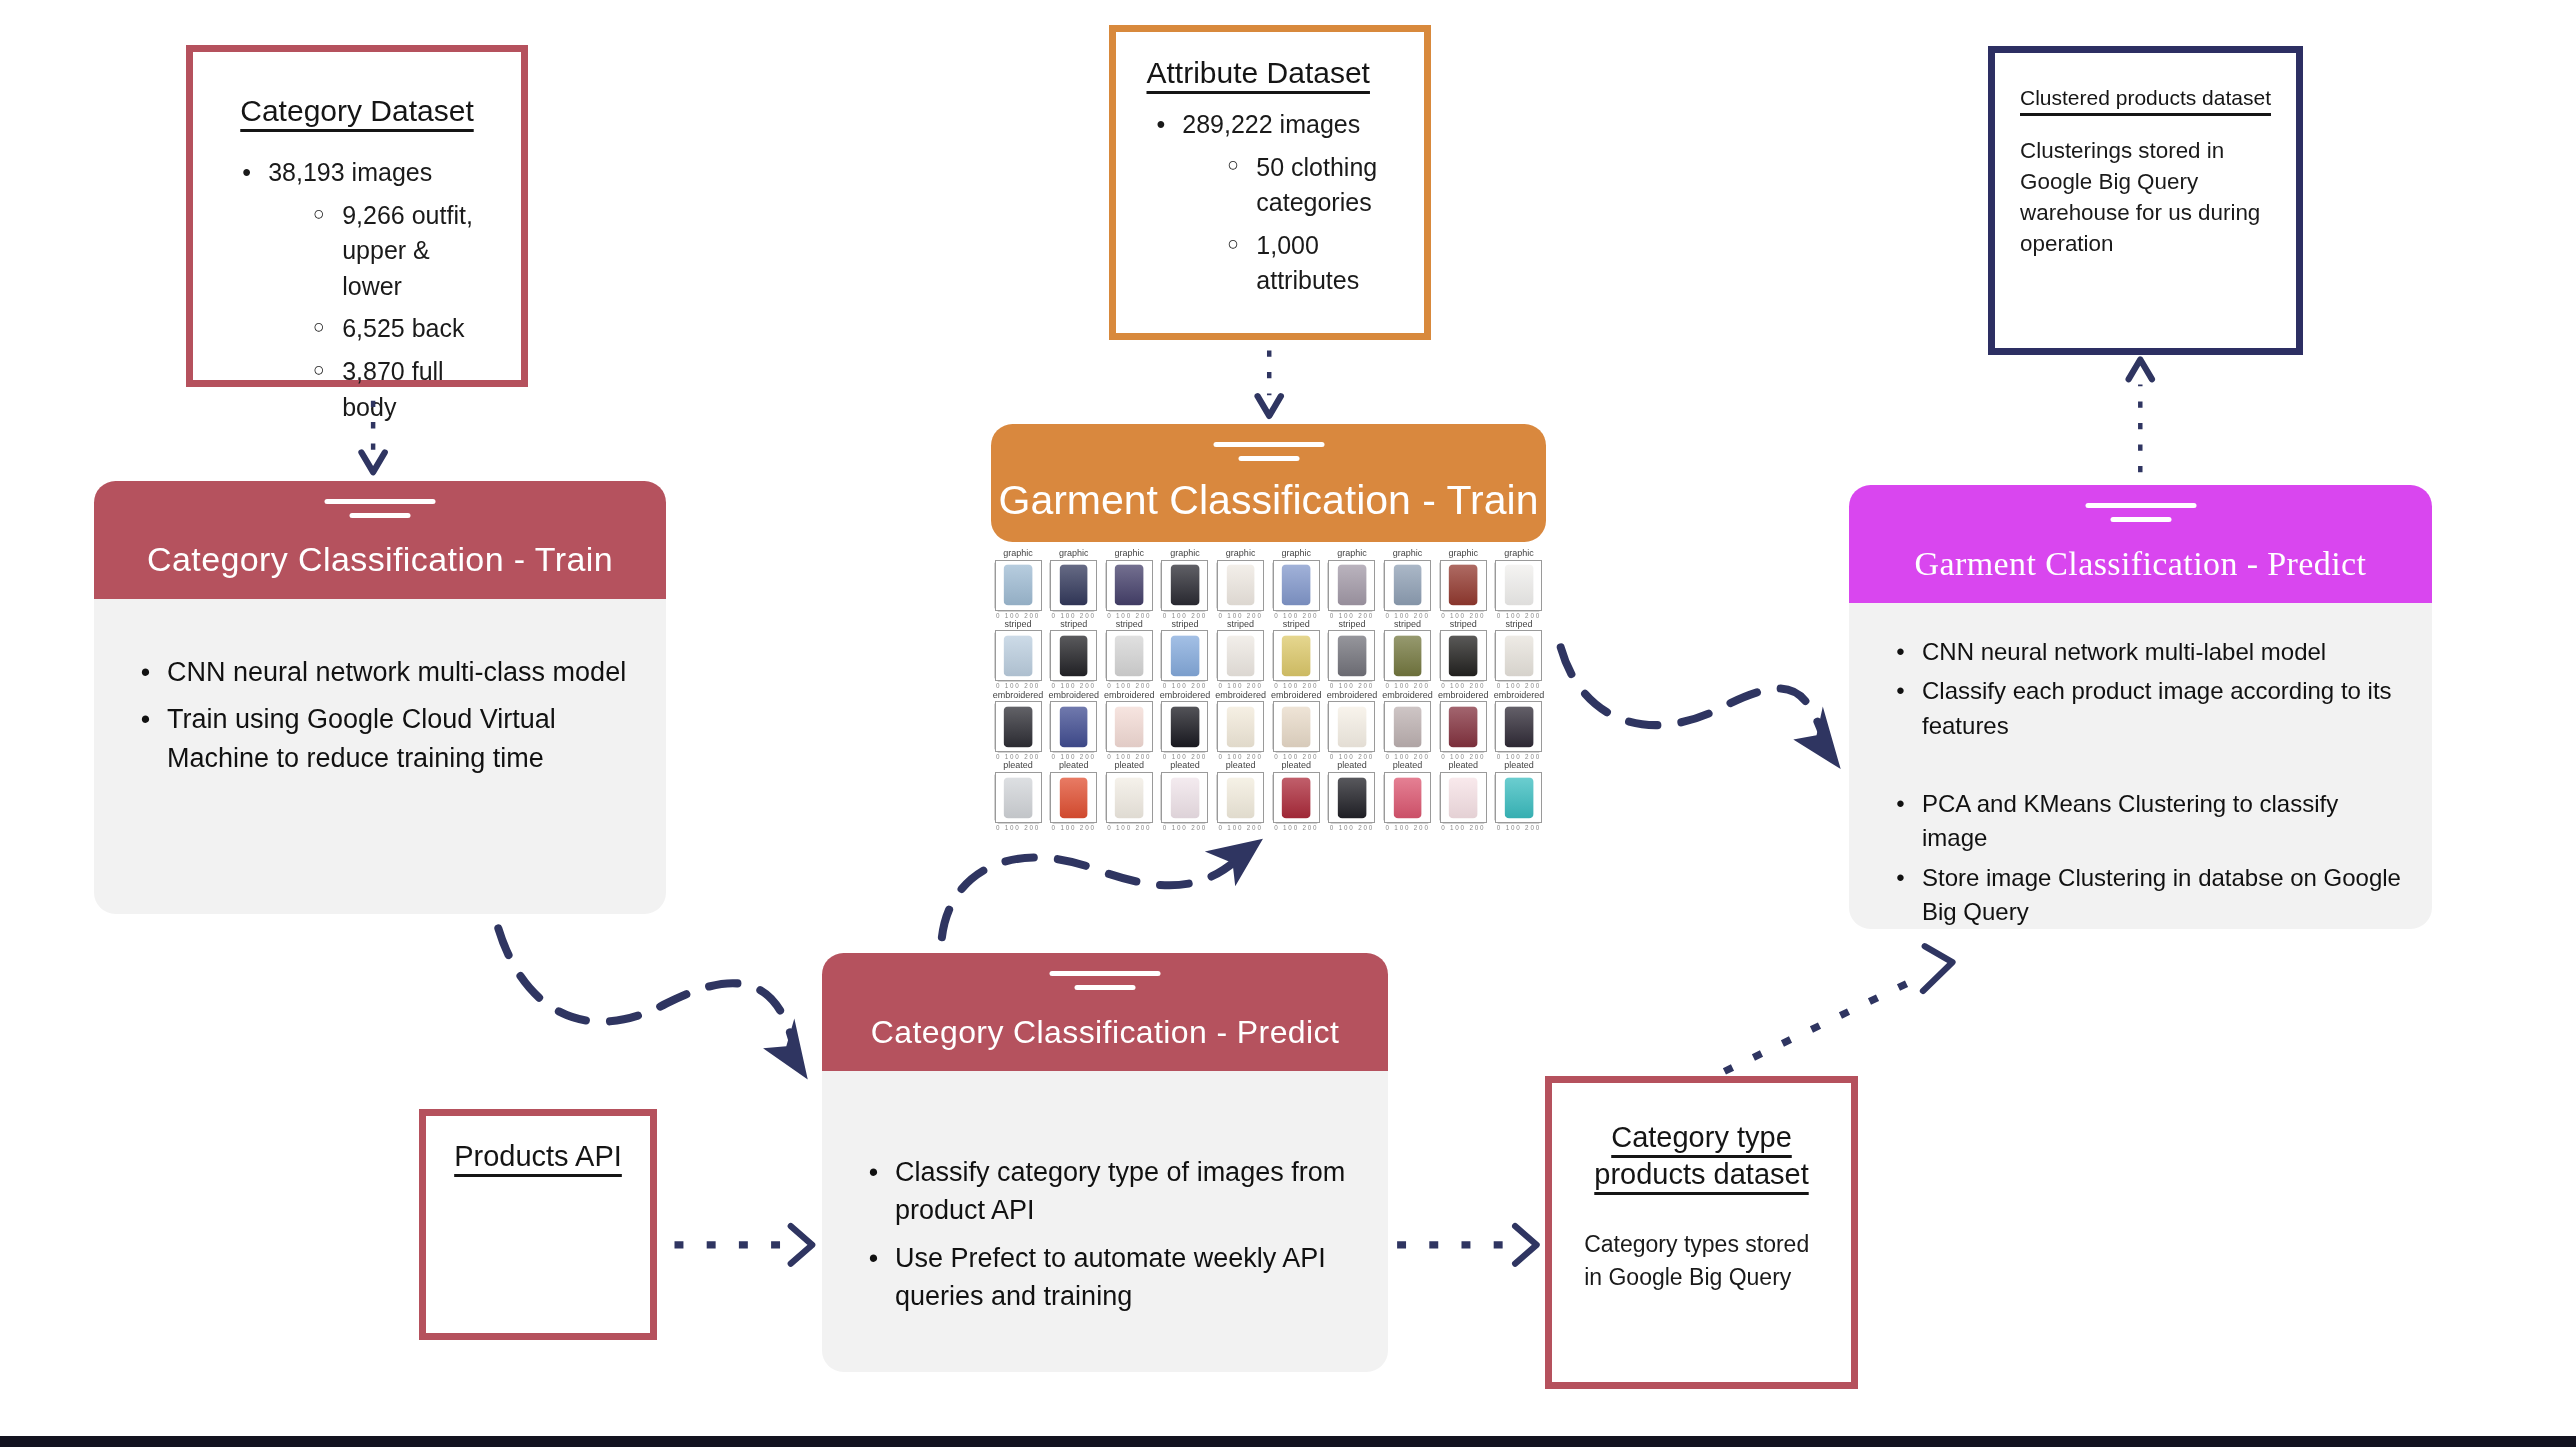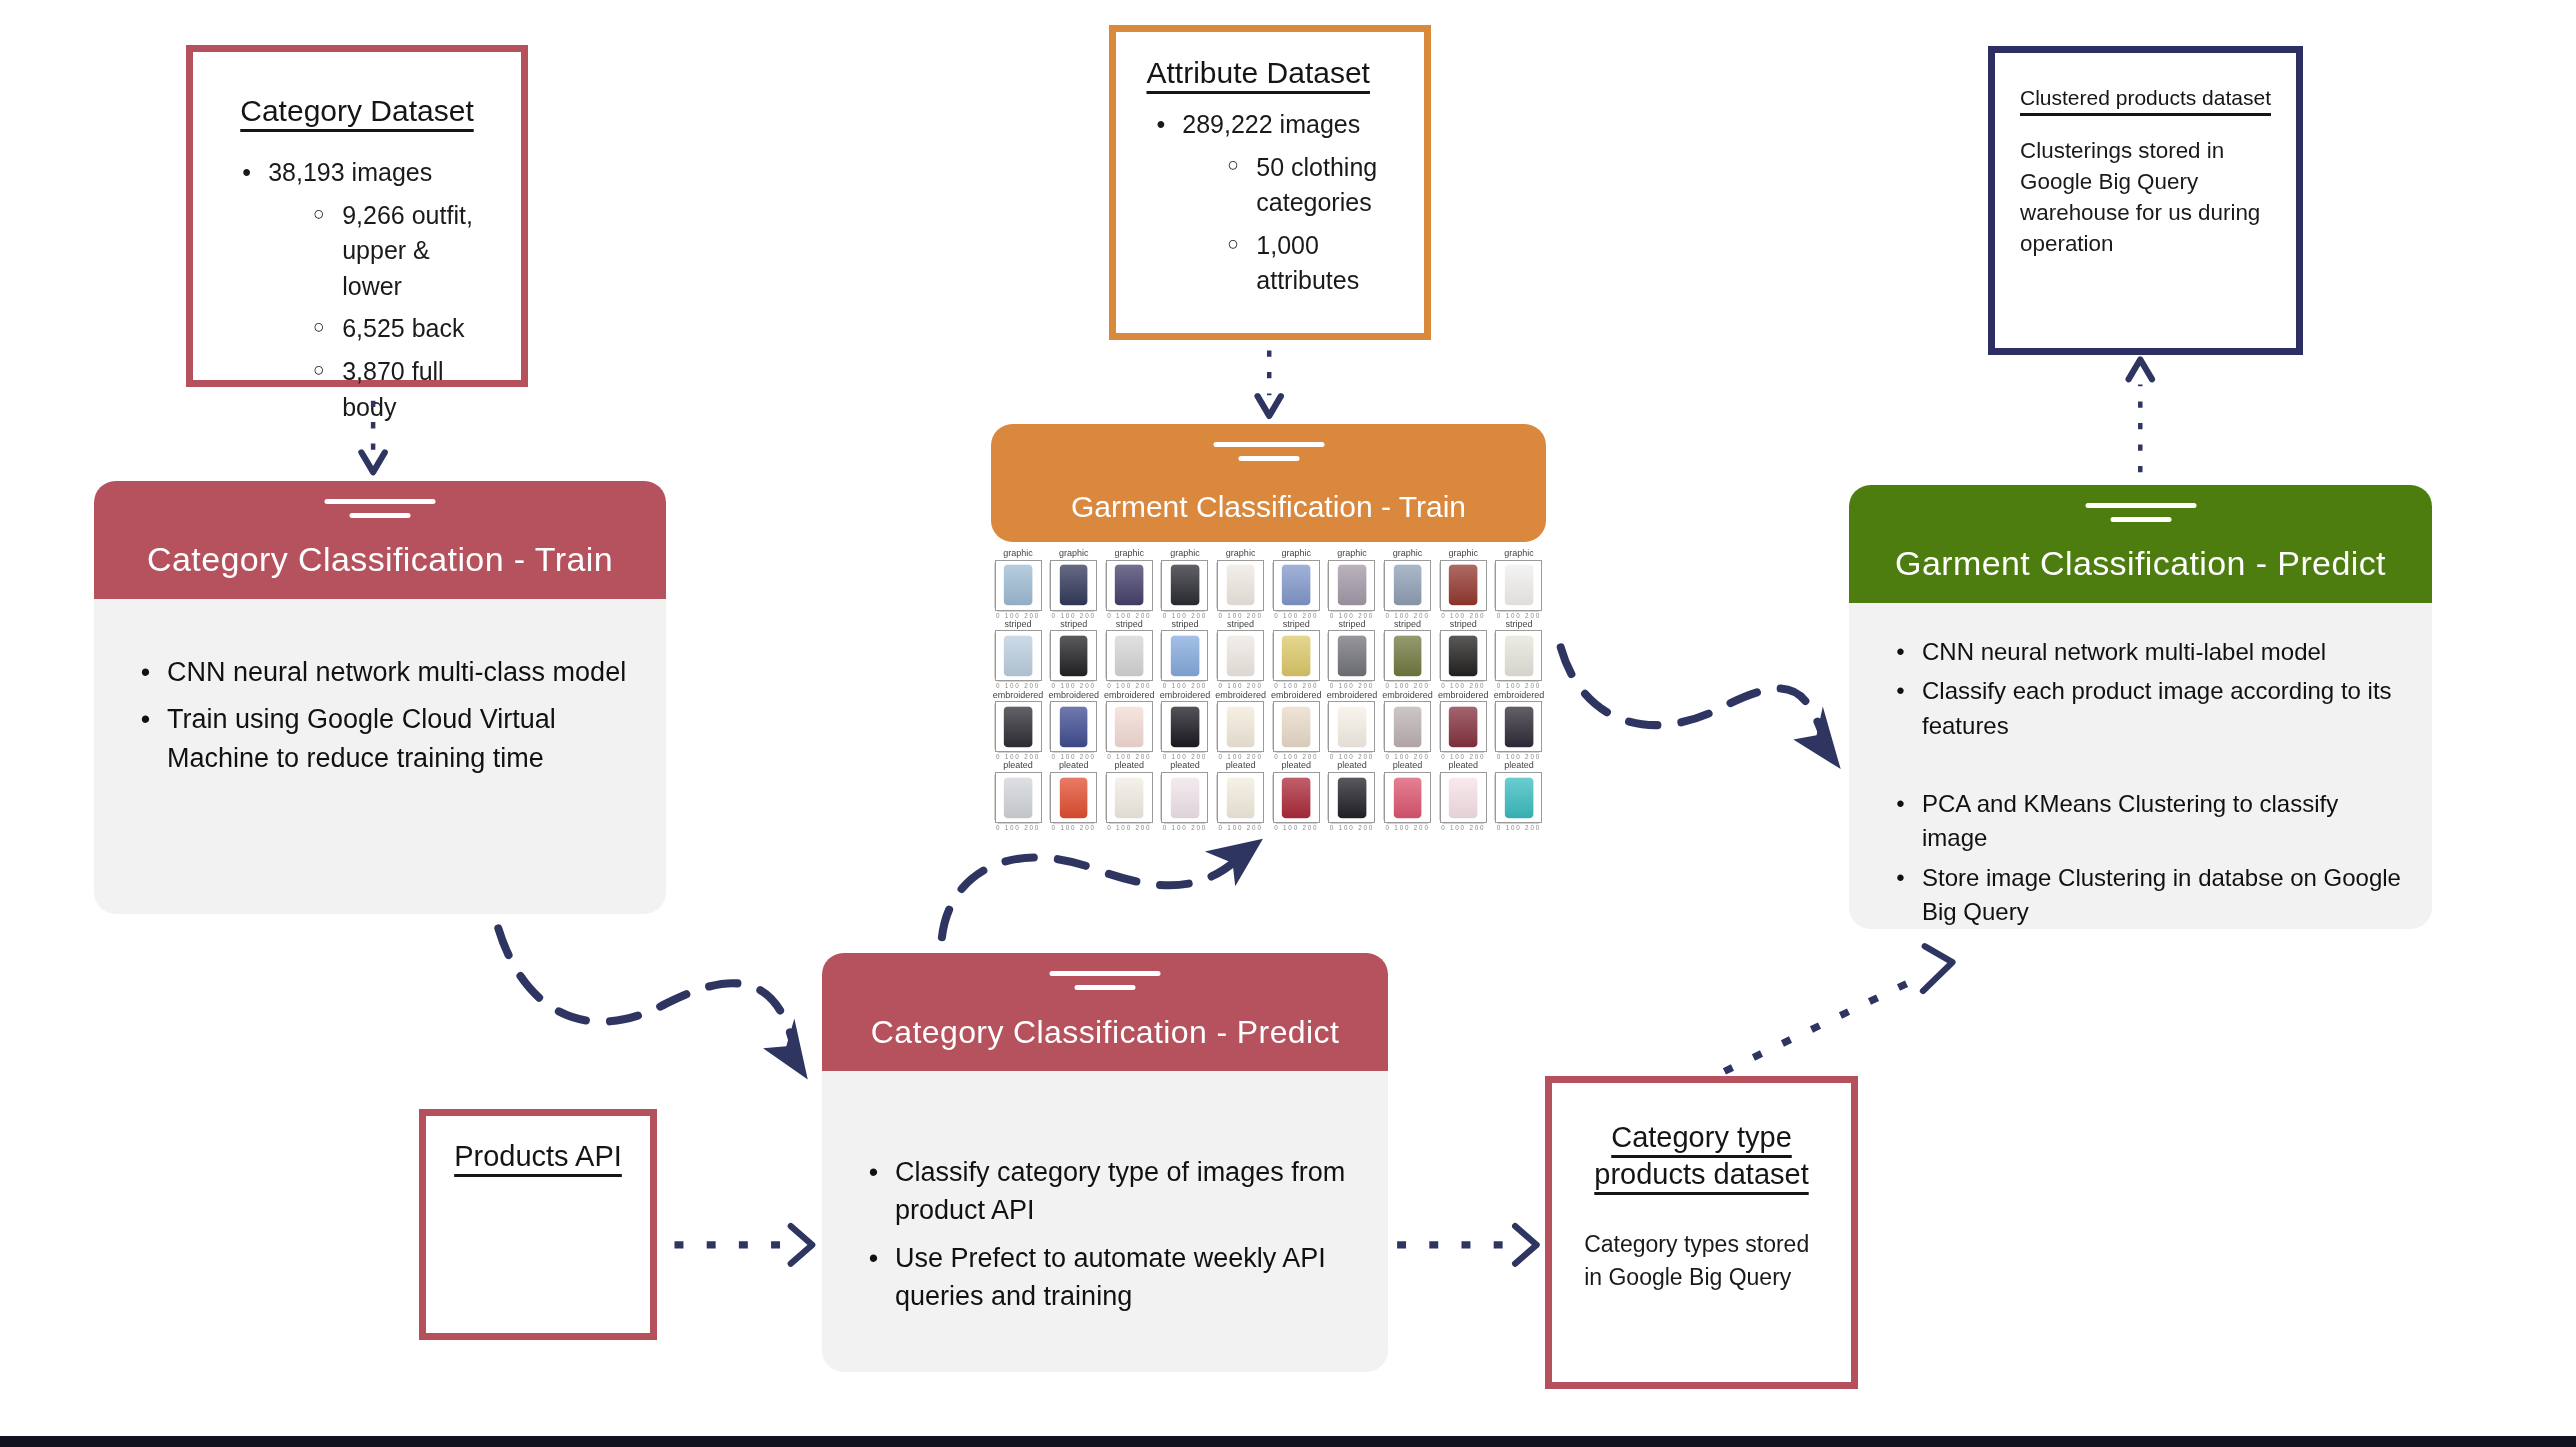--- a/index.html
+++ b/index.html
@@ -19,21 +19,21 @@
   }
   .obox .obody{font-size:24px;line-height:1.42;color:#1a1a1a;padding:5.4px 5.4px 0 10.7px;}
   
   .pbox{position:absolute;}
   .pbox .phead{
     position:relative;height:118px;border-radius:21.5px 21.5px 0 0;
     display:flex;align-items:flex-end;justify-content:center;
     color:#fff;box-sizing:border-box;padding-bottom:20px;
   }
   .pbox .phead.red{background:#b5525e;}
-  .pbox .phead.orange{background:#4d7c0f;}
+  .pbox .phead.orange{background:#d946ef;font-family:Liberation Serif, serif;}
   .pbox .phead .ptitle{font-size:34px;letter-spacing:0.4px;white-space:nowrap;}
   .pbox .pbody{
     background:#f2f2f2;border-radius:0 0 21.5px 21.5px;box-sizing:border-box;
     padding:43px 27px 18px 30px;
   }
   .hbar{position:absolute;left:50%;transform:translateX(-50%);background:#fff;border-radius:2.7px;height:5.4px;}
   .hbar.long{top:18px;width:111px;}
   .hbar.short{top:32px;width:61px;}
   
   .solo-head{position:absolute;border-radius:21.5px;display:flex;align-items:flex-end;justify-content:center;
@@ -133,21 +133,21 @@
         <div class="bitem l2">
           <span class="mk">○</span>
           <span class="tx">1,000 attributes</span>
         </div>
       </div>
   </div>
 
   <div class="solo-head" style="left:991px;top:424px;width:555px;height:118px;">
     <div class="hbar long"></div>
     <div class="hbar short"></div>
-    <div class="ptitle" style="font-size:30px;">Garment Classification - Train</div>
+    <div class="ptitle" style="font-size:41px;">Garment Classification - Train</div>
   </div>
 
   <div id="garment-grid" style="left:991px;top:549px;width:555px;height:283px;">
       <div class="grow">
         <div class="thumb">
           <div class="thumb-label">graphic</div>
           <div class="thumb-img" style="--c: #9fbcd4;"></div>
           <div class="thumb-ticks">0  100  200</div>
         </div>
         <div class="thumb">

